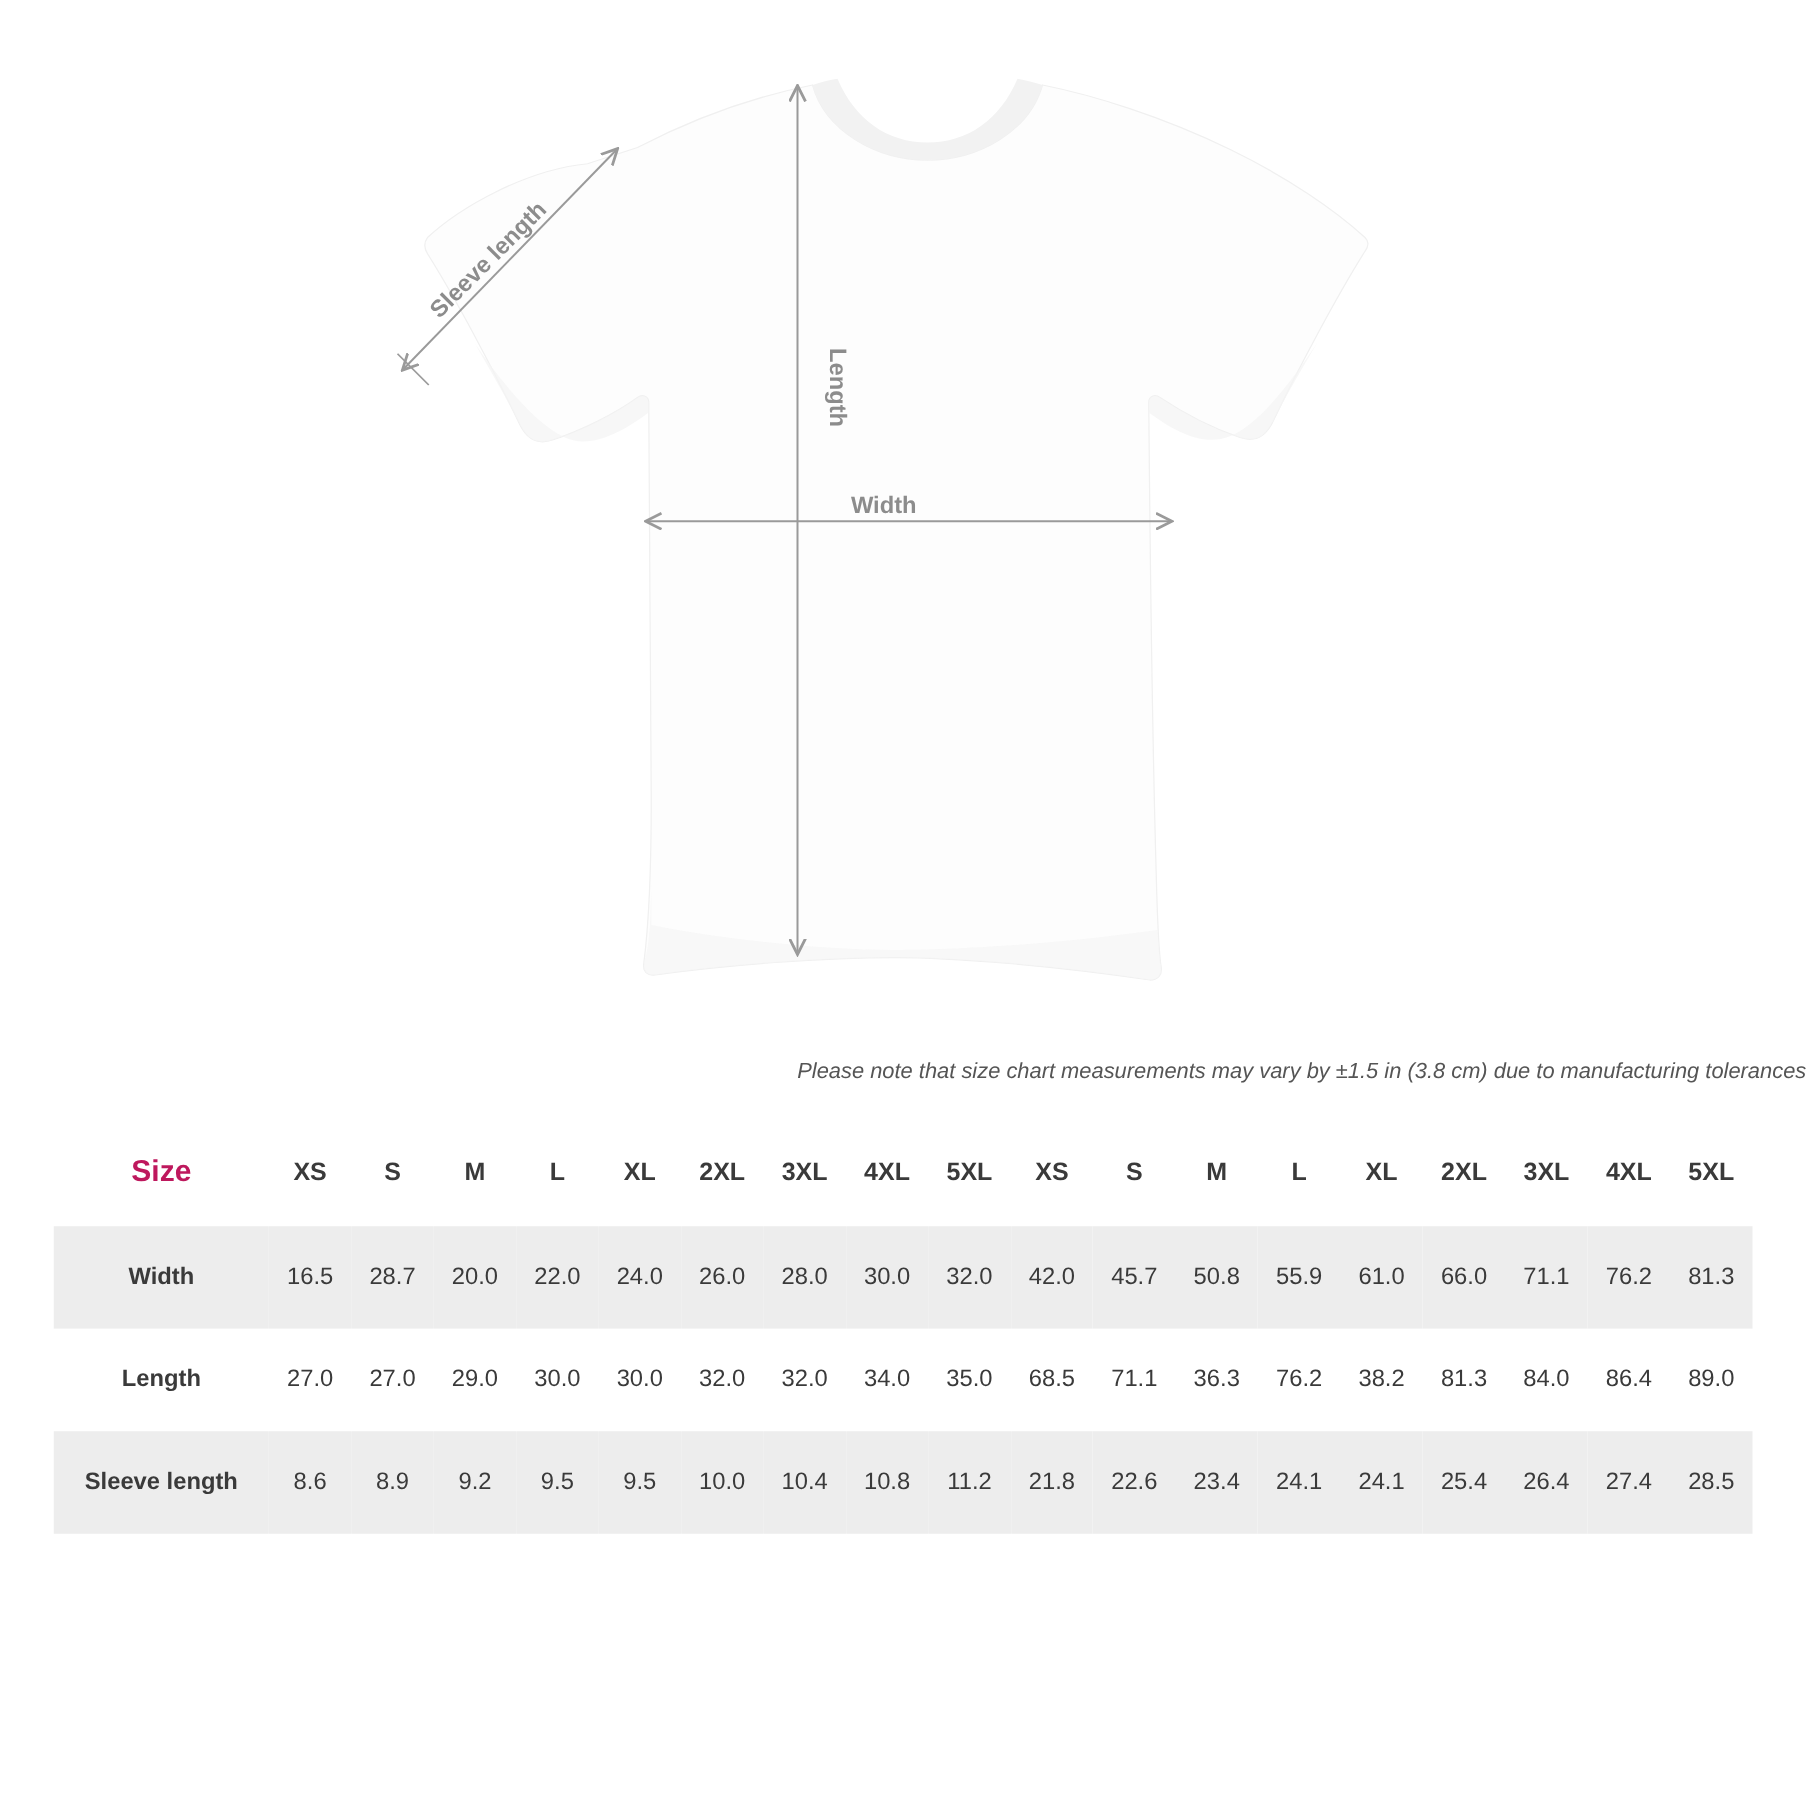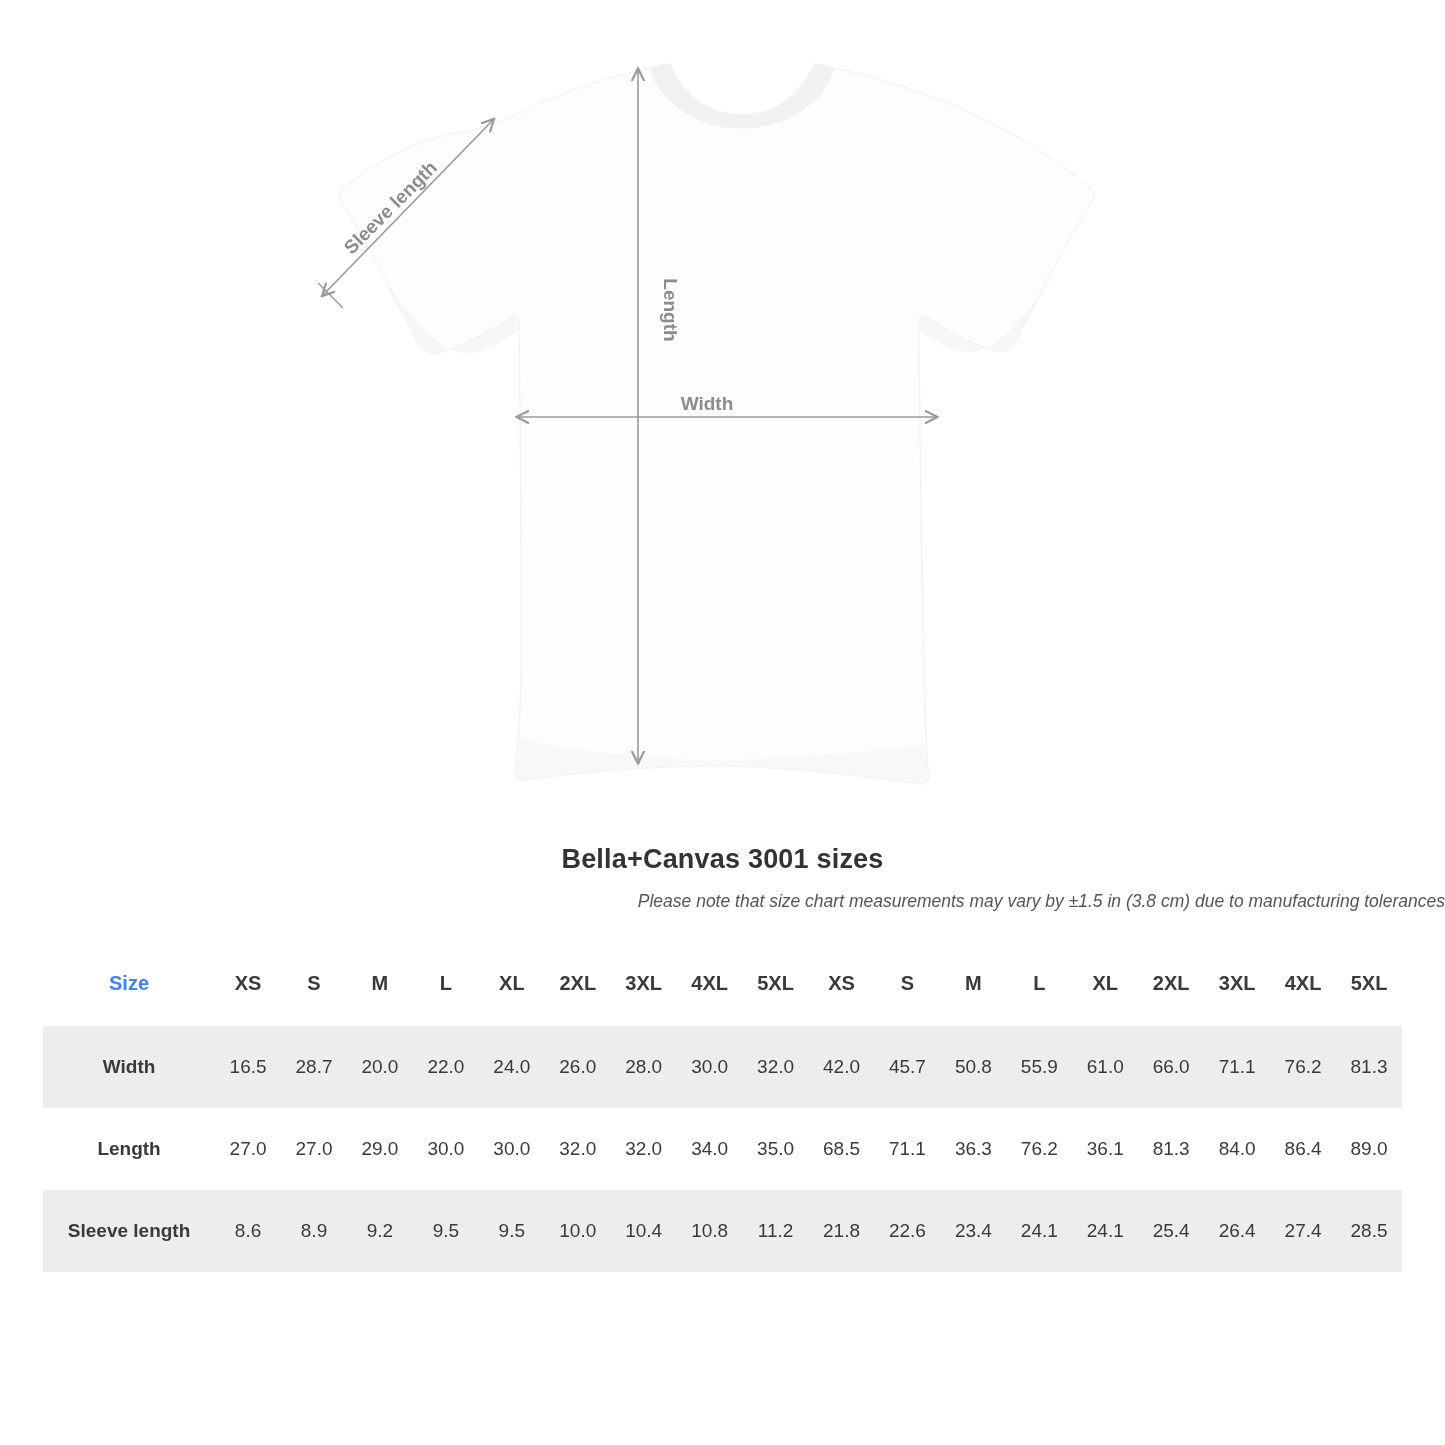--- a/index.html
+++ b/index.html
@@ -76,23 +76,23 @@
     color: #6b6b6b;
     line-height: 1.15;
   }
   .unit-sub {
     font-size: 17px;
     font-style: italic;
     color: #7a7a7a;
     line-height: 1.6;
   }
   .row-label {
-    font-size: 20px;
-    font-weight: bold;
-    color: #3b82f6;
+    font-size: 24px;
+    font-weight: bold;
+    color: #be185d;
   }
   .col-head {
     font-size: 20px;
     font-weight: bold;
     color: #3a3a3a;
   }
   tr.head-row td { height: 84px; background: #ffffff; }
   tr.body-row td { height: 80px; font-size: 19px; color: #3a3a3a; }
   tr.shade td { background: #ededed; }
   tr.plain td { background: #ffffff; }
@@ -170,21 +170,20 @@
       <text x="664" y="310" transform="rotate(90 664 310)" text-anchor="middle" font-family="Liberation Sans, sans-serif" font-size="19" font-weight="bold" fill="#8c8c8c">Length</text>
 
       <g stroke="#9a9a9a" stroke-width="1.6" fill="none">
         <line x1="518" y1="417" x2="936" y2="417" marker-start="url(#arrow-start)" marker-end="url(#arrow-end)"></line>
       </g>
       <rect x="668" y="390" width="80" height="26" fill="#fdfdfd"></rect>
       <text x="707" y="410" text-anchor="middle" font-family="Liberation Sans, sans-serif" font-size="19" font-weight="bold" fill="#8c8c8c">Width</text>
     </svg>
   </div>
 
-  <div class="chart-title">Bella+Canvas 3001 sizes</div>
   <div class="chart-note">Please note that size chart measurements may vary by ±1.5 in (3.8 cm) due to manufacturing tolerances</div>
 
   <div class="table-wrap">
     <table class="size-table">
       <colgroup>
         <col style="width:172px">
         <col span="18" style="width:65.9px">
       </colgroup>
       <tbody>
 
@@ -240,21 +239,21 @@
           <td class="val-cell">30.0</td>
           <td class="val-cell">30.0</td>
           <td class="val-cell">32.0</td>
           <td class="val-cell">32.0</td>
           <td class="val-cell">34.0</td>
           <td class="val-cell">35.0</td>
           <td class="val-cell">68.5</td>
           <td class="val-cell">71.1</td>
           <td class="val-cell">36.3</td>
           <td class="val-cell">76.2</td>
-          <td class="val-cell">36.1</td>
+          <td class="val-cell">38.2</td>
           <td class="val-cell">81.3</td>
           <td class="val-cell">84.0</td>
           <td class="val-cell">86.4</td>
           <td class="val-cell">89.0</td>
         </tr>
 
         <tr class="body-row shade">
           <td class="label-cell row-label">Sleeve length</td>
           <td class="val-cell">8.6</td>
           <td class="val-cell">8.9</td>

